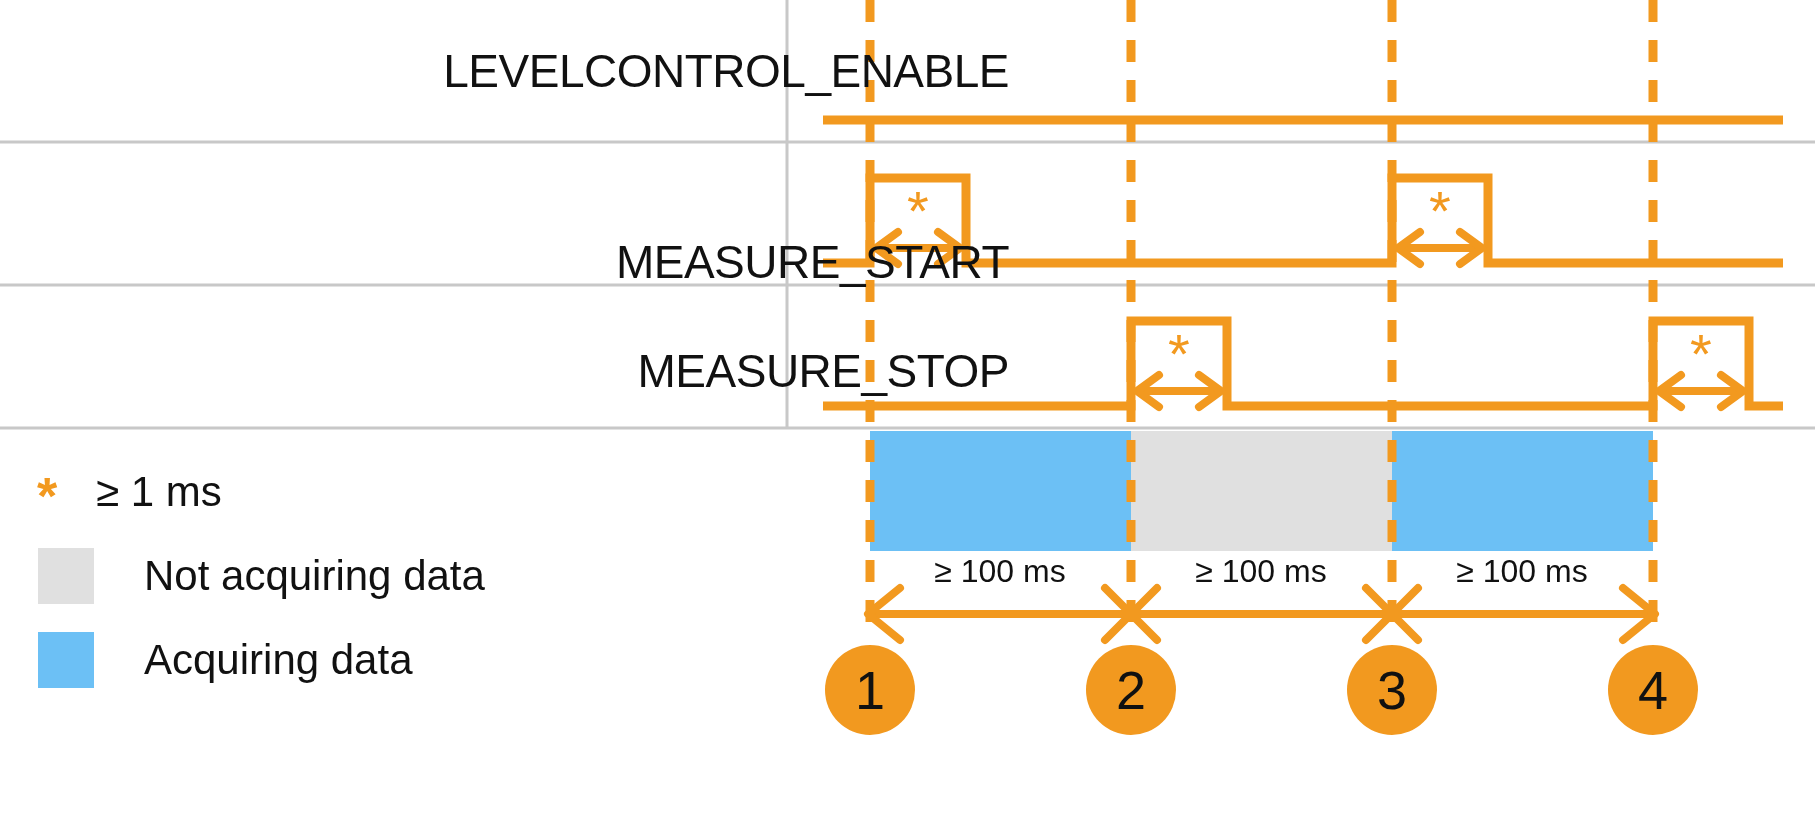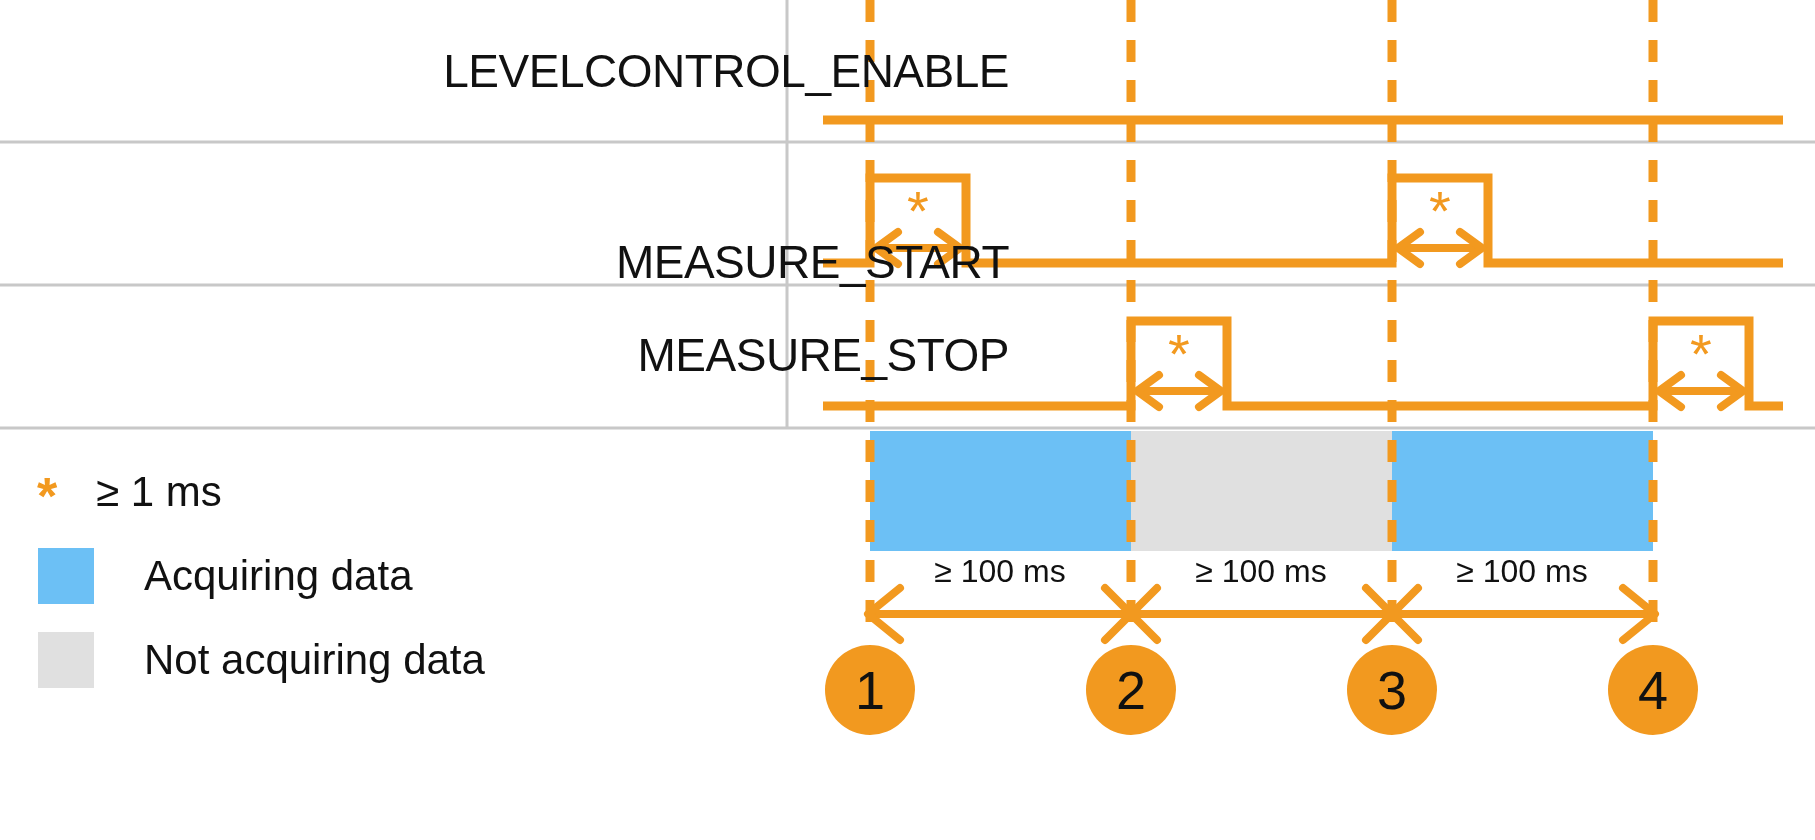--- a/index.html
+++ b/index.html
@@ -18,21 +18,21 @@
     font-size:46px;
     font-weight:400;
     letter-spacing:-0.5px;
     color:#111;
     white-space:nowrap;
     text-align:left;
     line-height:1;
   }
   .row-label.r0{top:48px;}
   .row-label.r1{top:191px;margin-top:48px;}
-  .row-label.r2{top:332px;}
+  .row-label.r2{top:348px;}
 
   
   .legend{position:absolute;left:30px;top:438px;width:700px;}
   .legend-row{display:flex;align-items:center;height:84px;}
   .legend-row.note{margin-top:12px;}
   .legend-star{
     color:#F2991F;font-size:52px;line-height:0;font-weight:700;
     width:34px;text-align:center;margin-right:4px;position:relative;top:4px;
   }
   .legend-note-text{font-size:42px;color:#111;white-space:nowrap;margin-left:28px;}
@@ -164,26 +164,26 @@
   <div class="row-label r0">LEVELCONTROL_ENABLE</div>
   <div class="row-label r1">MEASURE_START</div>
   <div class="row-label r2">MEASURE_STOP</div>
 
   <div class="legend">
     <div class="legend-row note">
       <span class="legend-star">*</span>
       <span class="legend-note-text">≥ 1 ms</span>
     </div>
     <div class="legend-row">
+      <span class="swatch sw-nacq"></span>
+      <span class="legend-text">Not acquiring data</span>
+    </div>
+    <div class="legend-row">
       <span class="swatch sw-acq"></span>
       <span class="legend-text">Acquiring data</span>
-    </div>
-    <div class="legend-row">
-      <span class="swatch sw-nacq"></span>
-      <span class="legend-text">Not acquiring data</span>
     </div>
   </div>
 
   <div class="dur-label" style="left:1000px;">≥ 100 ms</div>
   <div class="dur-label" style="left:1261px;">≥ 100 ms</div>
   <div class="dur-label" style="left:1522px;">≥ 100 ms</div>
 
   <div class="marker-num" style="left:870px;">1</div>
   <div class="marker-num" style="left:1131px;">2</div>
   <div class="marker-num" style="left:1392px;">3</div>

